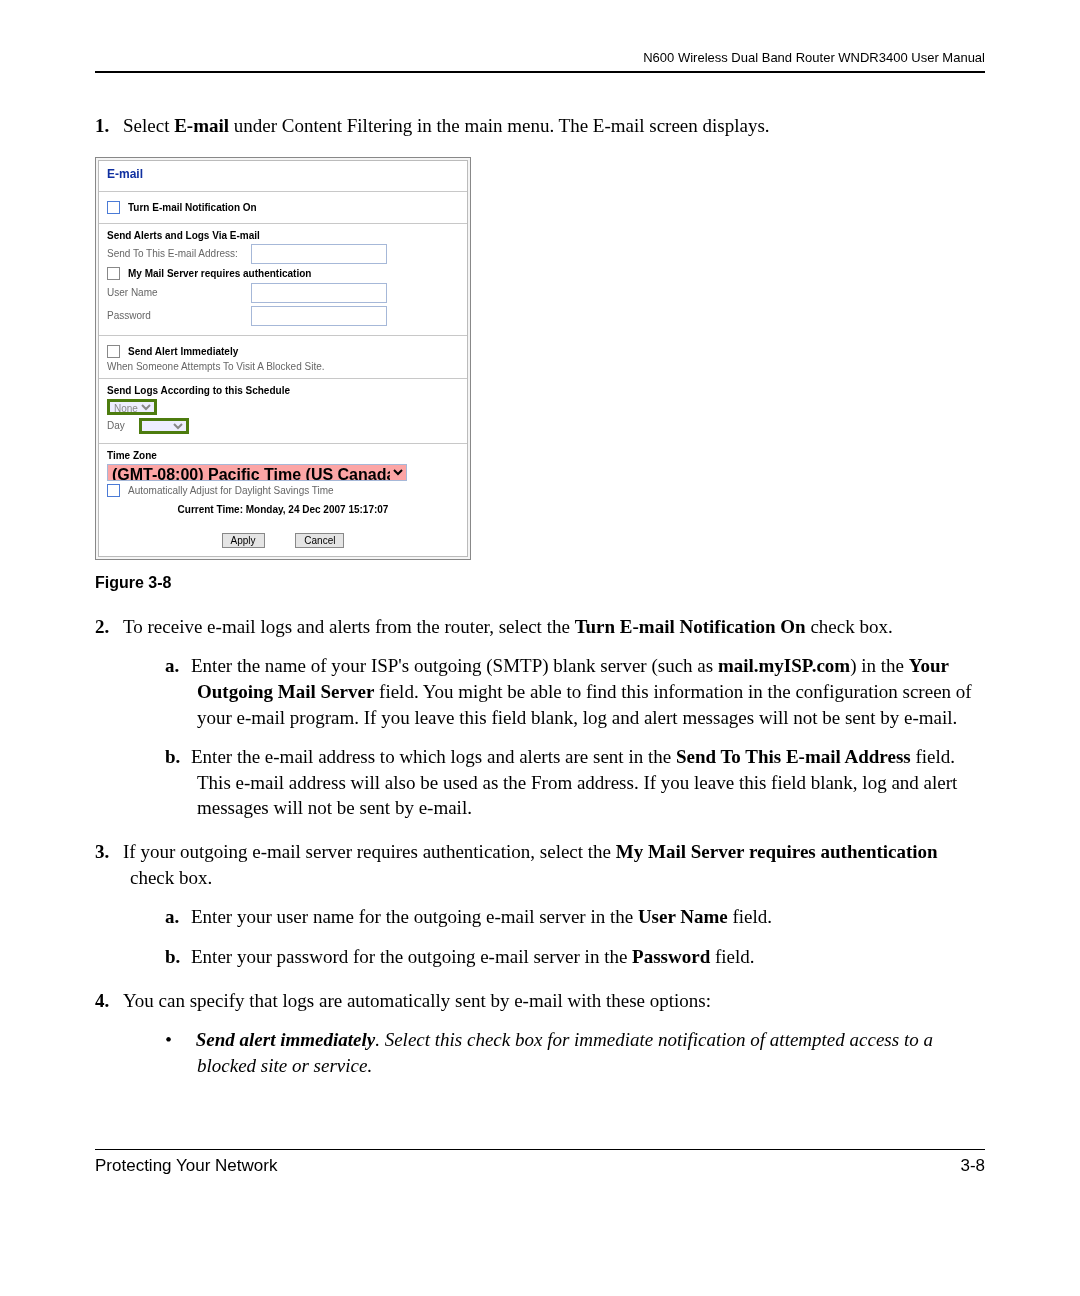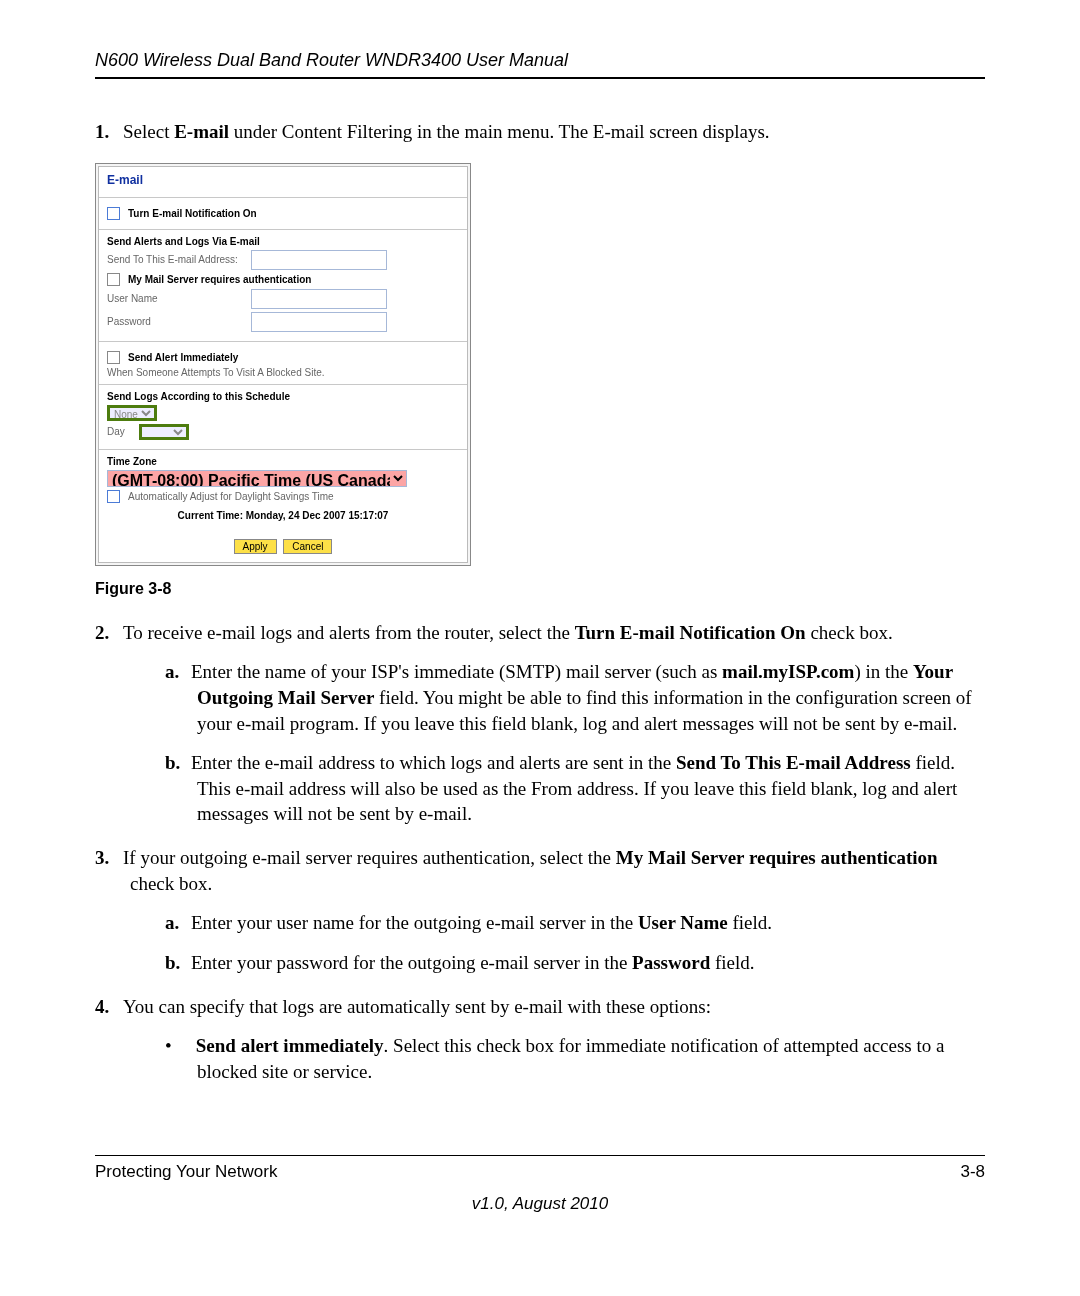--- a/index.html
+++ b/index.html
@@ -8,24 +8,23 @@
     font-family: "Times New Roman", Times, serif;
     background: #fff;
     color: #000;
     width: 1080px;
   }
   .page {
     padding: 50px 95px 30px 95px;
     box-sizing: border-box;
   }
   .doc-header {
-    font-style: italic;
-    font-family: Arial, Helvetica, sans-serif;
-    text-align: left;
-    font-size: 18px;
+    font-family: Arial, Helvetica, sans-serif;
+    text-align: right;
+    font-size: 13px;
     border-bottom: 2px solid #000;
     padding-bottom: 6px;
     margin-bottom: 40px;
   }
   ol.top {
     list-style: none;
     padding-left: 0;
     margin: 0;
   }
   ol.top > li {
@@ -63,20 +62,21 @@
     list-style: none;
     padding-left: 35px;
     margin-top: 14px;
   }
   ul.bullet > li {
     margin-bottom: 14px;
     font-size: 19px;
     line-height: 1.35;
     padding-left: 32px;
     text-indent: -32px;
+    font-style: italic;
   }
   ul.bullet > li::before {
     content: "•";
     display:inline-block;
     width: 26px;
     text-indent:0;
   }
   b { font-weight: bold; }
   .figure-caption {
     font-family: Arial, Helvetica, sans-serif;
@@ -104,21 +104,21 @@
   .shot .cb.blue { border-color:#4b7bd6; }
   .shot input[type="text"], .shot select.big {
     border:1px solid #a6b8d8; height:16px; background:#fff; font-size:10px;
   }
   .shot input.w1 { width:130px; }
   .shot select.tiny { border:3px solid #4d7c0f; height:16px; width:50px; background:#eef; font-size:10px; color:#888;}
   .shot .bold { font-weight:bold; color:#000;}
   .shot .radio { width:10px;height:10px;border:1px solid #888;border-radius:50%;display:inline-block;vertical-align:middle;}
   .shot .btnrow { text-align:center; padding:8px 0;}
   .shot button.ui {
-    font-size:10px; padding:1px 8px; border:1px solid #888; background:#fde047; margin:0 2px;
+    font-size:10px; padding:1px 8px; border:1px solid #888; background:#e5e5e5; margin:0 14px;
   }
   .shot .center { text-align:center; font-weight:bold; color:#000; font-size:10px; padding:4px 0;}
   .shot select.full { width:300px; height:17px; border:1px solid #a6b8d8; font-size:16px; background:#fca5a5; color:#000; font-weight:bold;}
   .footer-line {
     border-top: 1.5px solid #000;
     margin-top: 70px;
     padding-top: 6px;
     display:flex;
     justify-content: space-between;
     font-size: 17px;
@@ -215,21 +215,21 @@
     </div>
   </div>
 
   <div class="figure-caption">Figure 3-8</div>
 
   <ol class="top">
     <li>
       <span class="num">2.</span><span>To receive e-mail logs and alerts from the router, select the </span><b>Turn E-mail Notification On</b><span> check box.</span>
       <ol class="sub">
         <li>
-          <span class="num">a.</span><span>Enter the name of your ISP's immediate (SMTP) mail server (such as </span><b>mail.myISP.com</b><span>) in the </span><b>Your Outgoing Mail Server</b><span> field. You might be able to find this information in the configuration screen of your e-mail program. If you leave this field blank, log and alert messages will not be sent by e-mail.</span>
+          <span class="num">a.</span><span>Enter the name of your ISP's outgoing (SMTP) blank server (such as </span><b>mail.myISP.com</b><span>) in the </span><b>Your Outgoing Mail Server</b><span> field. You might be able to find this information in the configuration screen of your e-mail program. If you leave this field blank, log and alert messages will not be sent by e-mail.</span>
         </li>
         <li>
           <span class="num">b.</span><span>Enter the e-mail address to which logs and alerts are sent in the </span><b>Send To This E-mail Address</b><span> field. This e-mail address will also be used as the From address. If you leave this field blank, log and alert messages will not be sent by e-mail.</span>
         </li>
       </ol>
     </li>
 
     <li>
       <span class="num">3.</span><span>If your outgoing e-mail server requires authentication, select the </span><b>My Mail Server requires authentication</b><span> check box.</span>
       <ol class="sub">
@@ -249,15 +249,14 @@
           <b>Send alert immediately</b><span>. Select this check box for immediate notification of attempted access to a blocked site or service.</span>
         </li>
       </ul>
     </li>
   </ol>
 
   <div class="footer-line">
     <span>Protecting Your Network</span>
     <span>3-8</span>
   </div>
-  <div class="footer-version">v1.0, August 2010</div>
 
 </div>
 
 </body></html>

